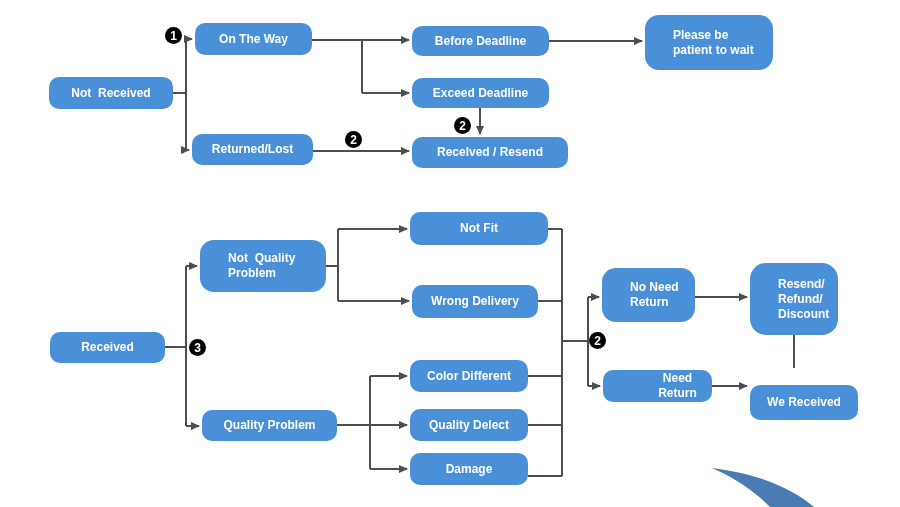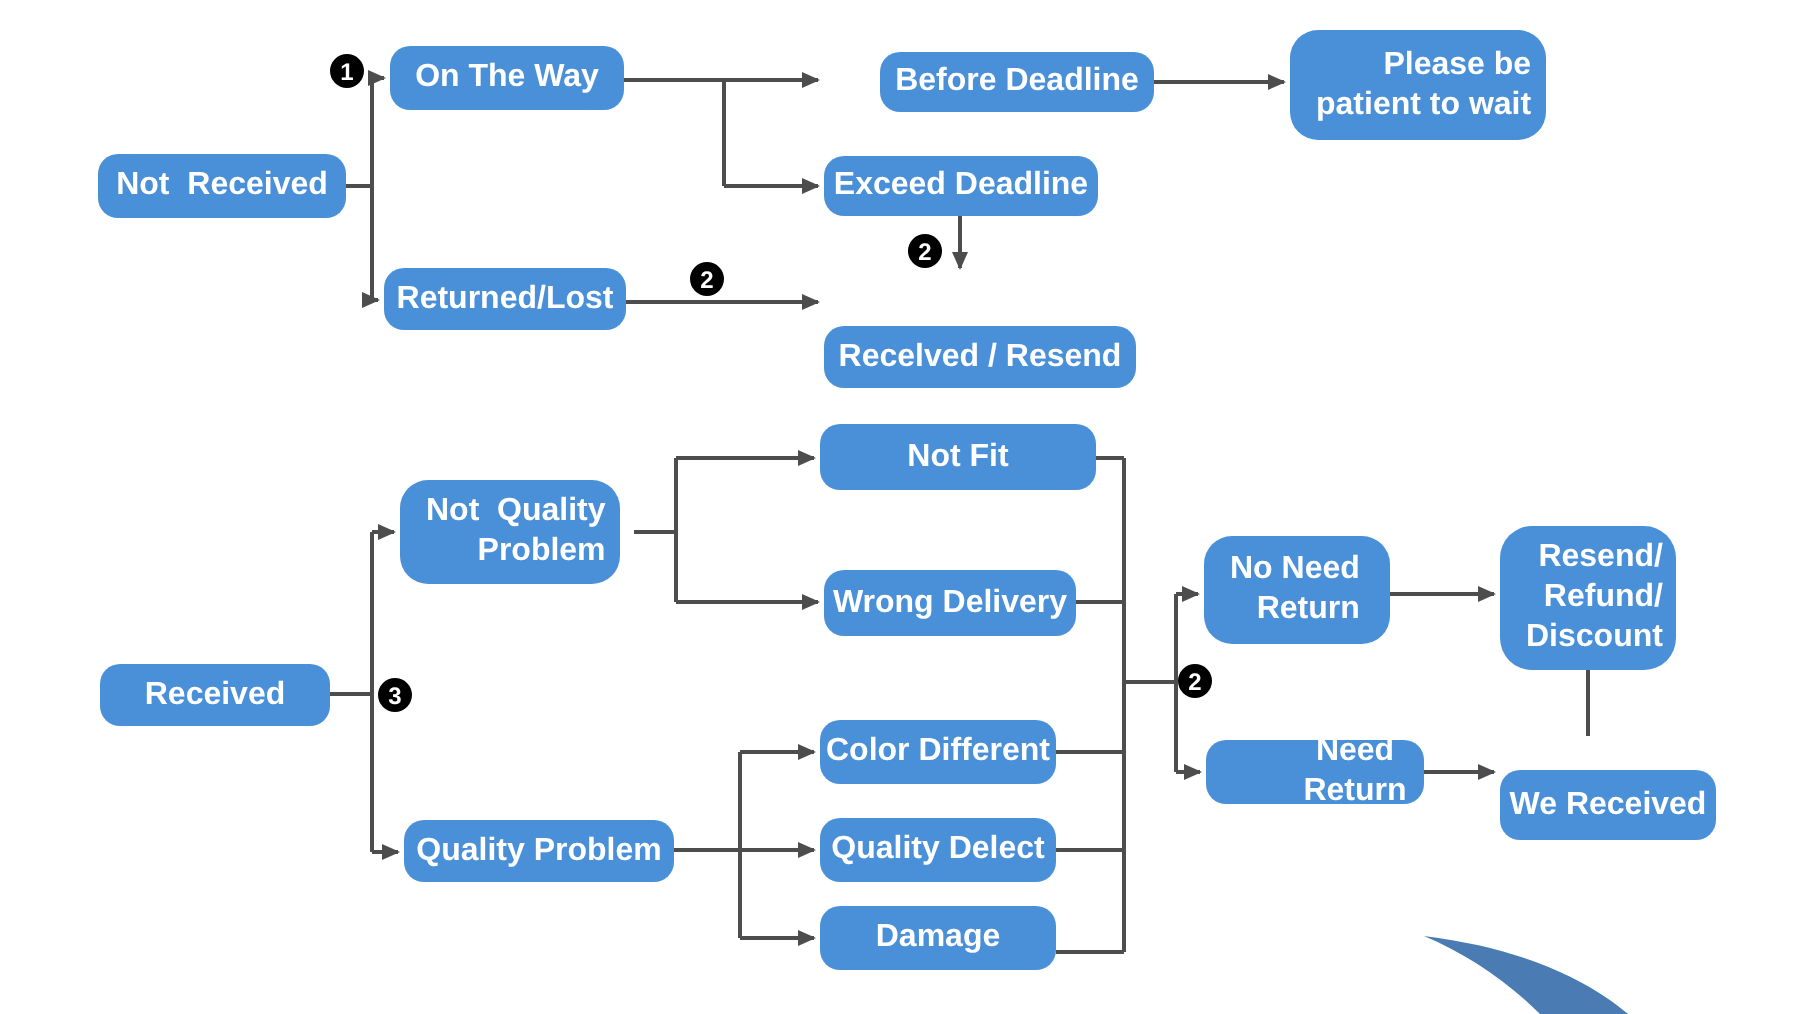--- a/index.html
+++ b/index.html
@@ -3,24 +3,24 @@
 <meta charset="utf-8">
 <style>
   html,body { margin:0; padding:0; background:#ffffff; }
   .canvas {
     position:relative; width:900px; height:507px; background:#ffffff;
     font-family:"Liberation Sans","DejaVu Sans",sans-serif; overflow:hidden;
   }
   .node {
     position:absolute; background:var(--node-fill,#4A90D8); color:var(--node-text,#fff);
     border-radius:10px; display:flex; align-items:center; justify-content:center;
-    font-size:16px; font-weight:700; white-space:pre-wrap; line-height:1.25;
+    font-size:12px; font-weight:700; white-space:pre-wrap; line-height:1.25;
     text-align:center; box-sizing:border-box;
   }
-  .node.align-left { justify-content:flex-start; text-align:right; padding-left:13px; }
+  .node.align-left { justify-content:flex-start; text-align:left; padding-left:28px; }
   .node.r14 { border-radius:14px; }
   .node.r16 { border-radius:16px; }
   .step-marker {
     position:absolute; width:17px; height:17px; background:var(--marker-bg,#000);
     color:#fff; border-radius:50%; display:flex; align-items:center; justify-content:center;
     font-size:12px; font-weight:700; line-height:1;
   }
   svg.wires { position:absolute; left:0; top:0; }
   .conn { stroke:var(--connector,#4D4D4D); stroke-width:2; fill:none; }
   .arrowhead { fill:var(--connector,#4D4D4D); }
@@ -75,28 +75,28 @@
     <path class="conn" d="M695,297 H747" marker-end="url(#arw)"></path>
     <path class="conn" d="M712,386 H747" marker-end="url(#arw)"></path>
     <path class="conn" d="M794,335 V368"></path>
 
     <path class="swoosh" d="M712,468 C760,474 793,489 814,507 L770,507 C753,490 733,477 712,468 Z"></path>
   </svg>
 
   <div class="node" style="left:49px;top:77px;width:124px;height:32px;">Not  Received</div>
   <div class="node" style="left:195px;top:23px;width:117px;height:32px;">On The Way</div>
   <div class="node" style="left:192px;top:134px;width:121px;height:31px;">Returned/Lost</div>
-  <div class="node" style="left:412px;top:26px;width:137px;height:30px;margin-left:28px;">Before Deadline</div>
+  <div class="node" style="left:412px;top:26px;width:137px;height:30px;">Before Deadline</div>
   <div class="node" style="left:412px;top:78px;width:137px;height:30px;">Exceed Deadline</div>
-  <div class="node" style="left:412px;top:137px;width:156px;height:31px;margin-top:26px;">Recelved / Resend</div>
+  <div class="node" style="left:412px;top:137px;width:156px;height:31px;">Recelved / Resend</div>
   <div class="node align-left r14" style="left:645px;top:15px;width:128px;height:55px;">Please be
 patient to wait</div>
 
   <div class="node" style="left:50px;top:332px;width:115px;height:31px;">Received</div>
-  <div class="node align-left r14" style="left:200px;top:240px;width:110px;height:52px;">Not  Quality
+  <div class="node align-left r14" style="left:200px;top:240px;width:126px;height:52px;">Not  Quality
 Problem</div>
   <div class="node" style="left:202px;top:410px;width:135px;height:31px;">Quality Problem</div>
   <div class="node" style="left:410px;top:212px;width:138px;height:33px;">Not Fit</div>
   <div class="node" style="left:412px;top:285px;width:126px;height:33px;">Wrong Delivery</div>
   <div class="node" style="left:410px;top:360px;width:118px;height:32px;">Color Different</div>
   <div class="node" style="left:410px;top:409px;width:118px;height:32px;">Quality Delect</div>
   <div class="node" style="left:410px;top:453px;width:118px;height:32px;border-radius:10px;">Damage</div>
   <div class="node align-left r14" style="left:602px;top:268px;width:93px;height:54px;">No Need
 Return</div>
   <div class="node" style="left:603px;top:370px;width:109px;height:32px;padding-left:40px;">Need Return</div>

